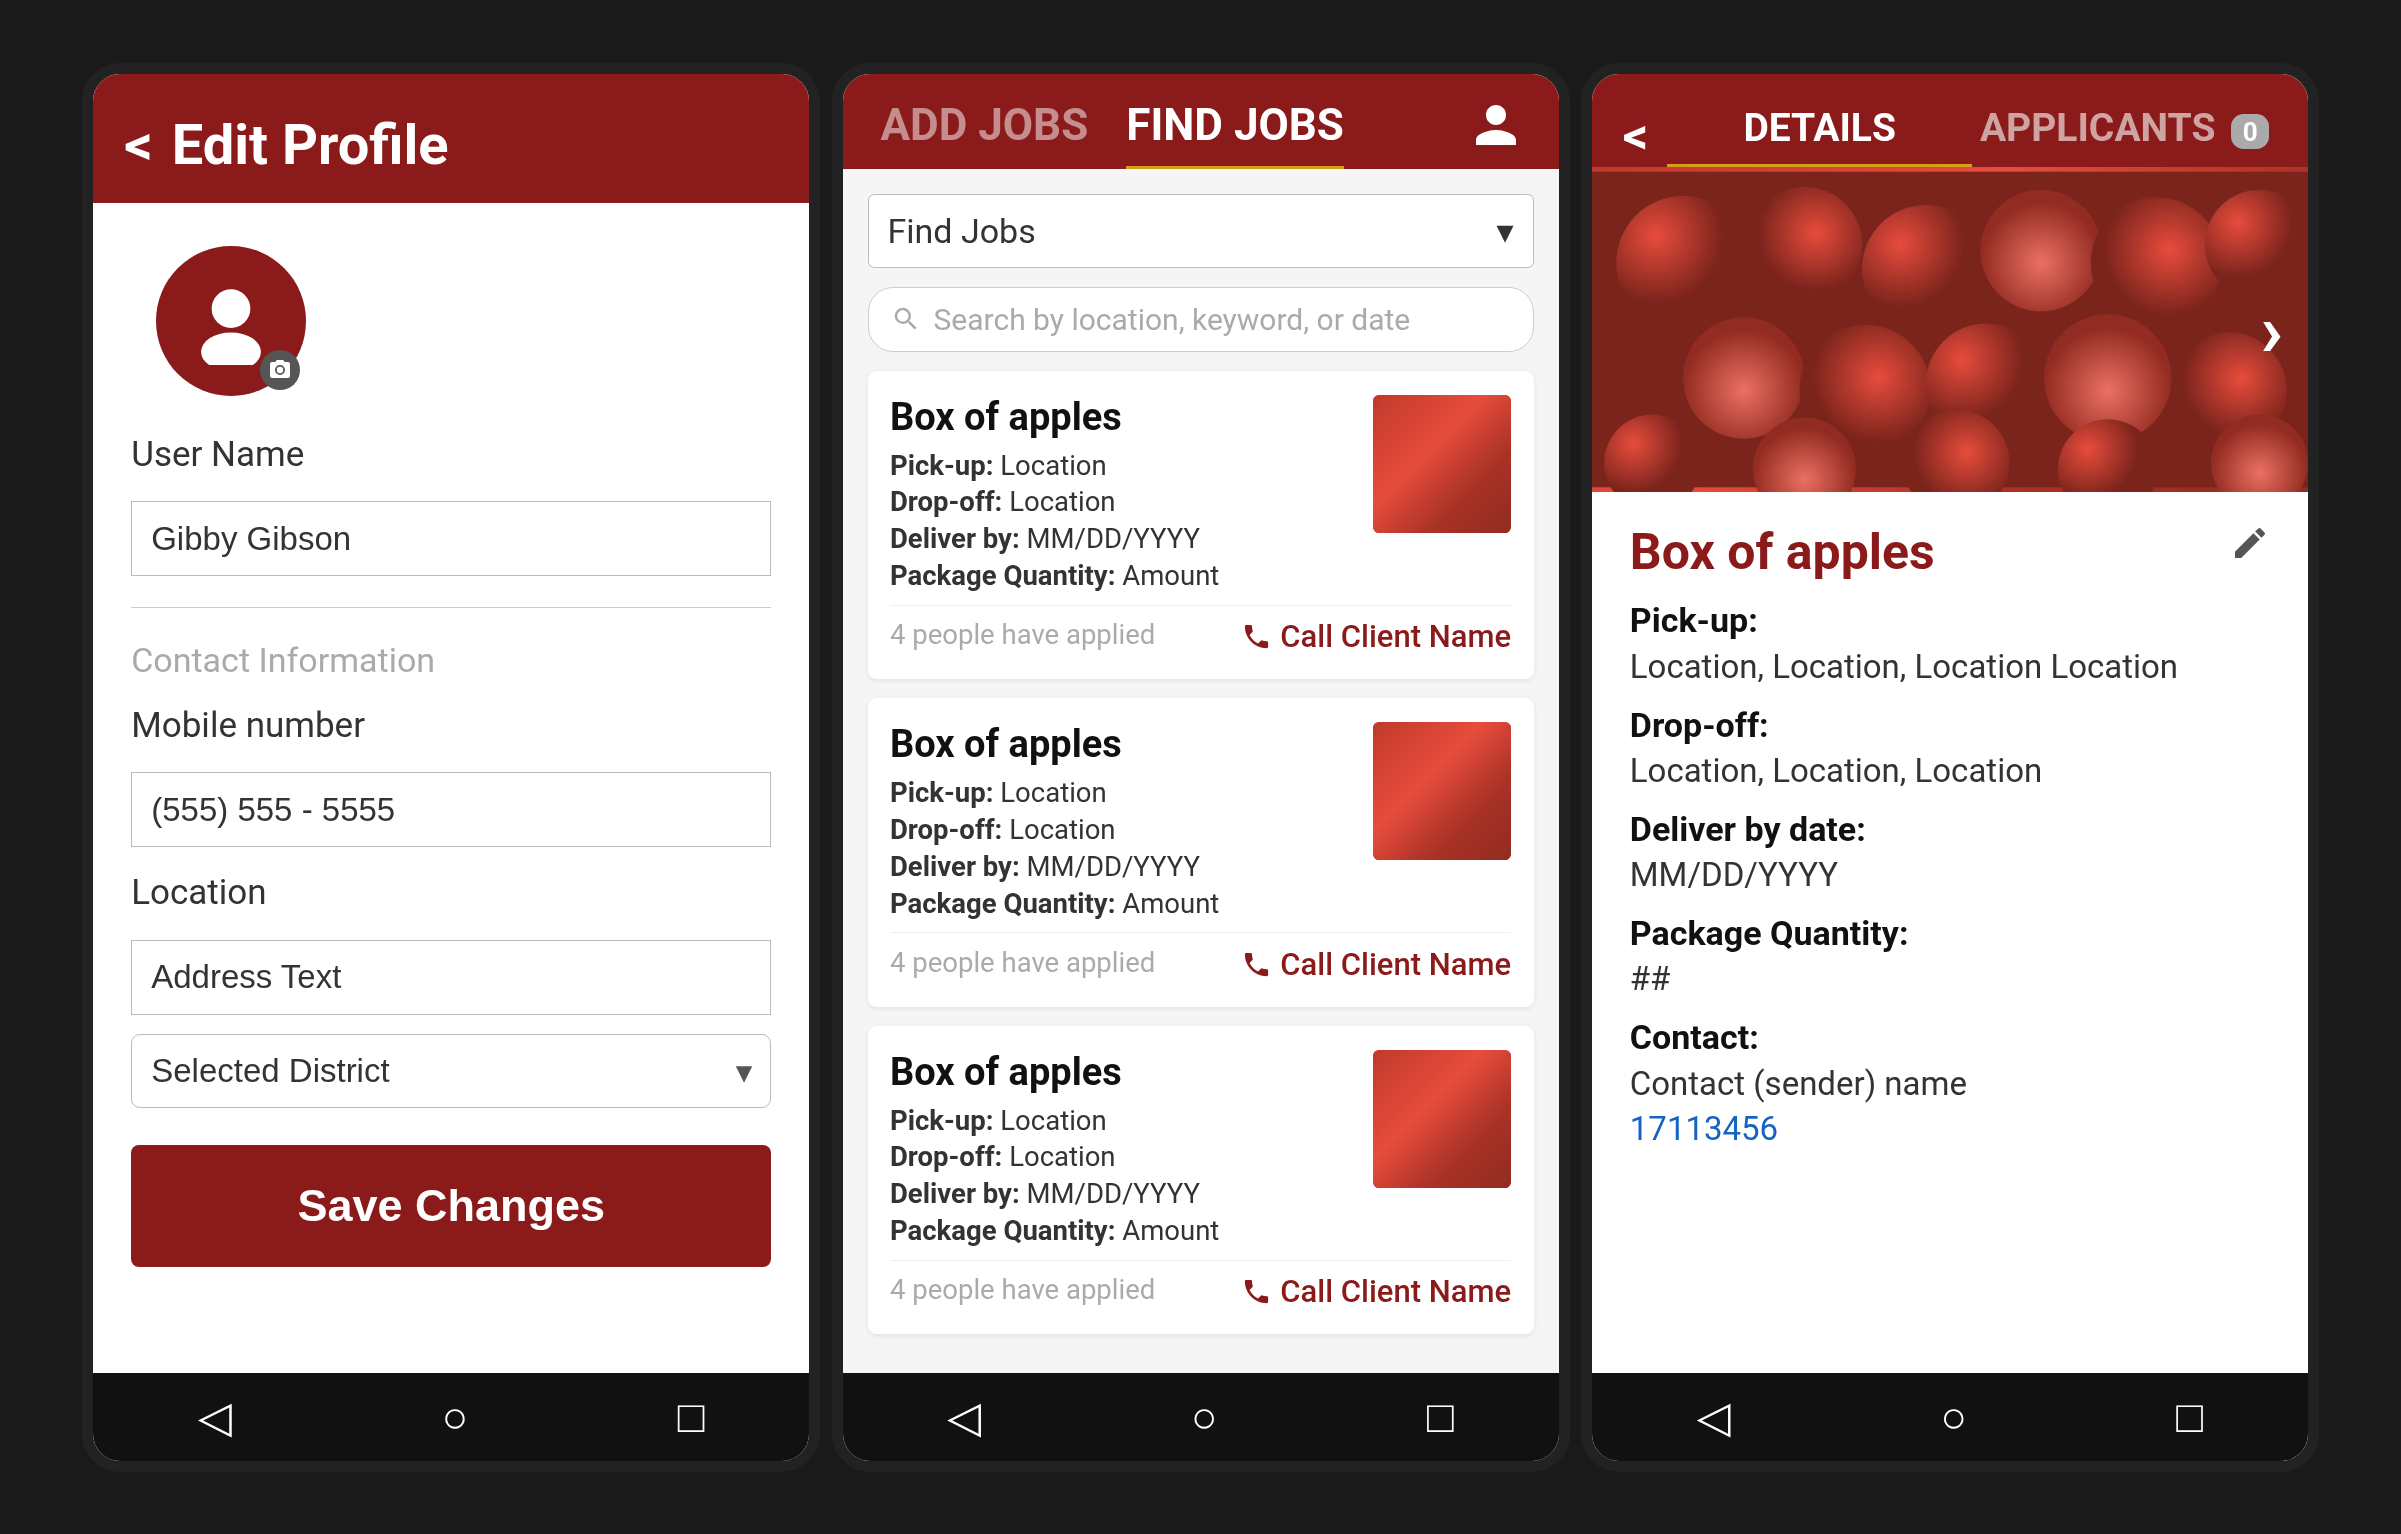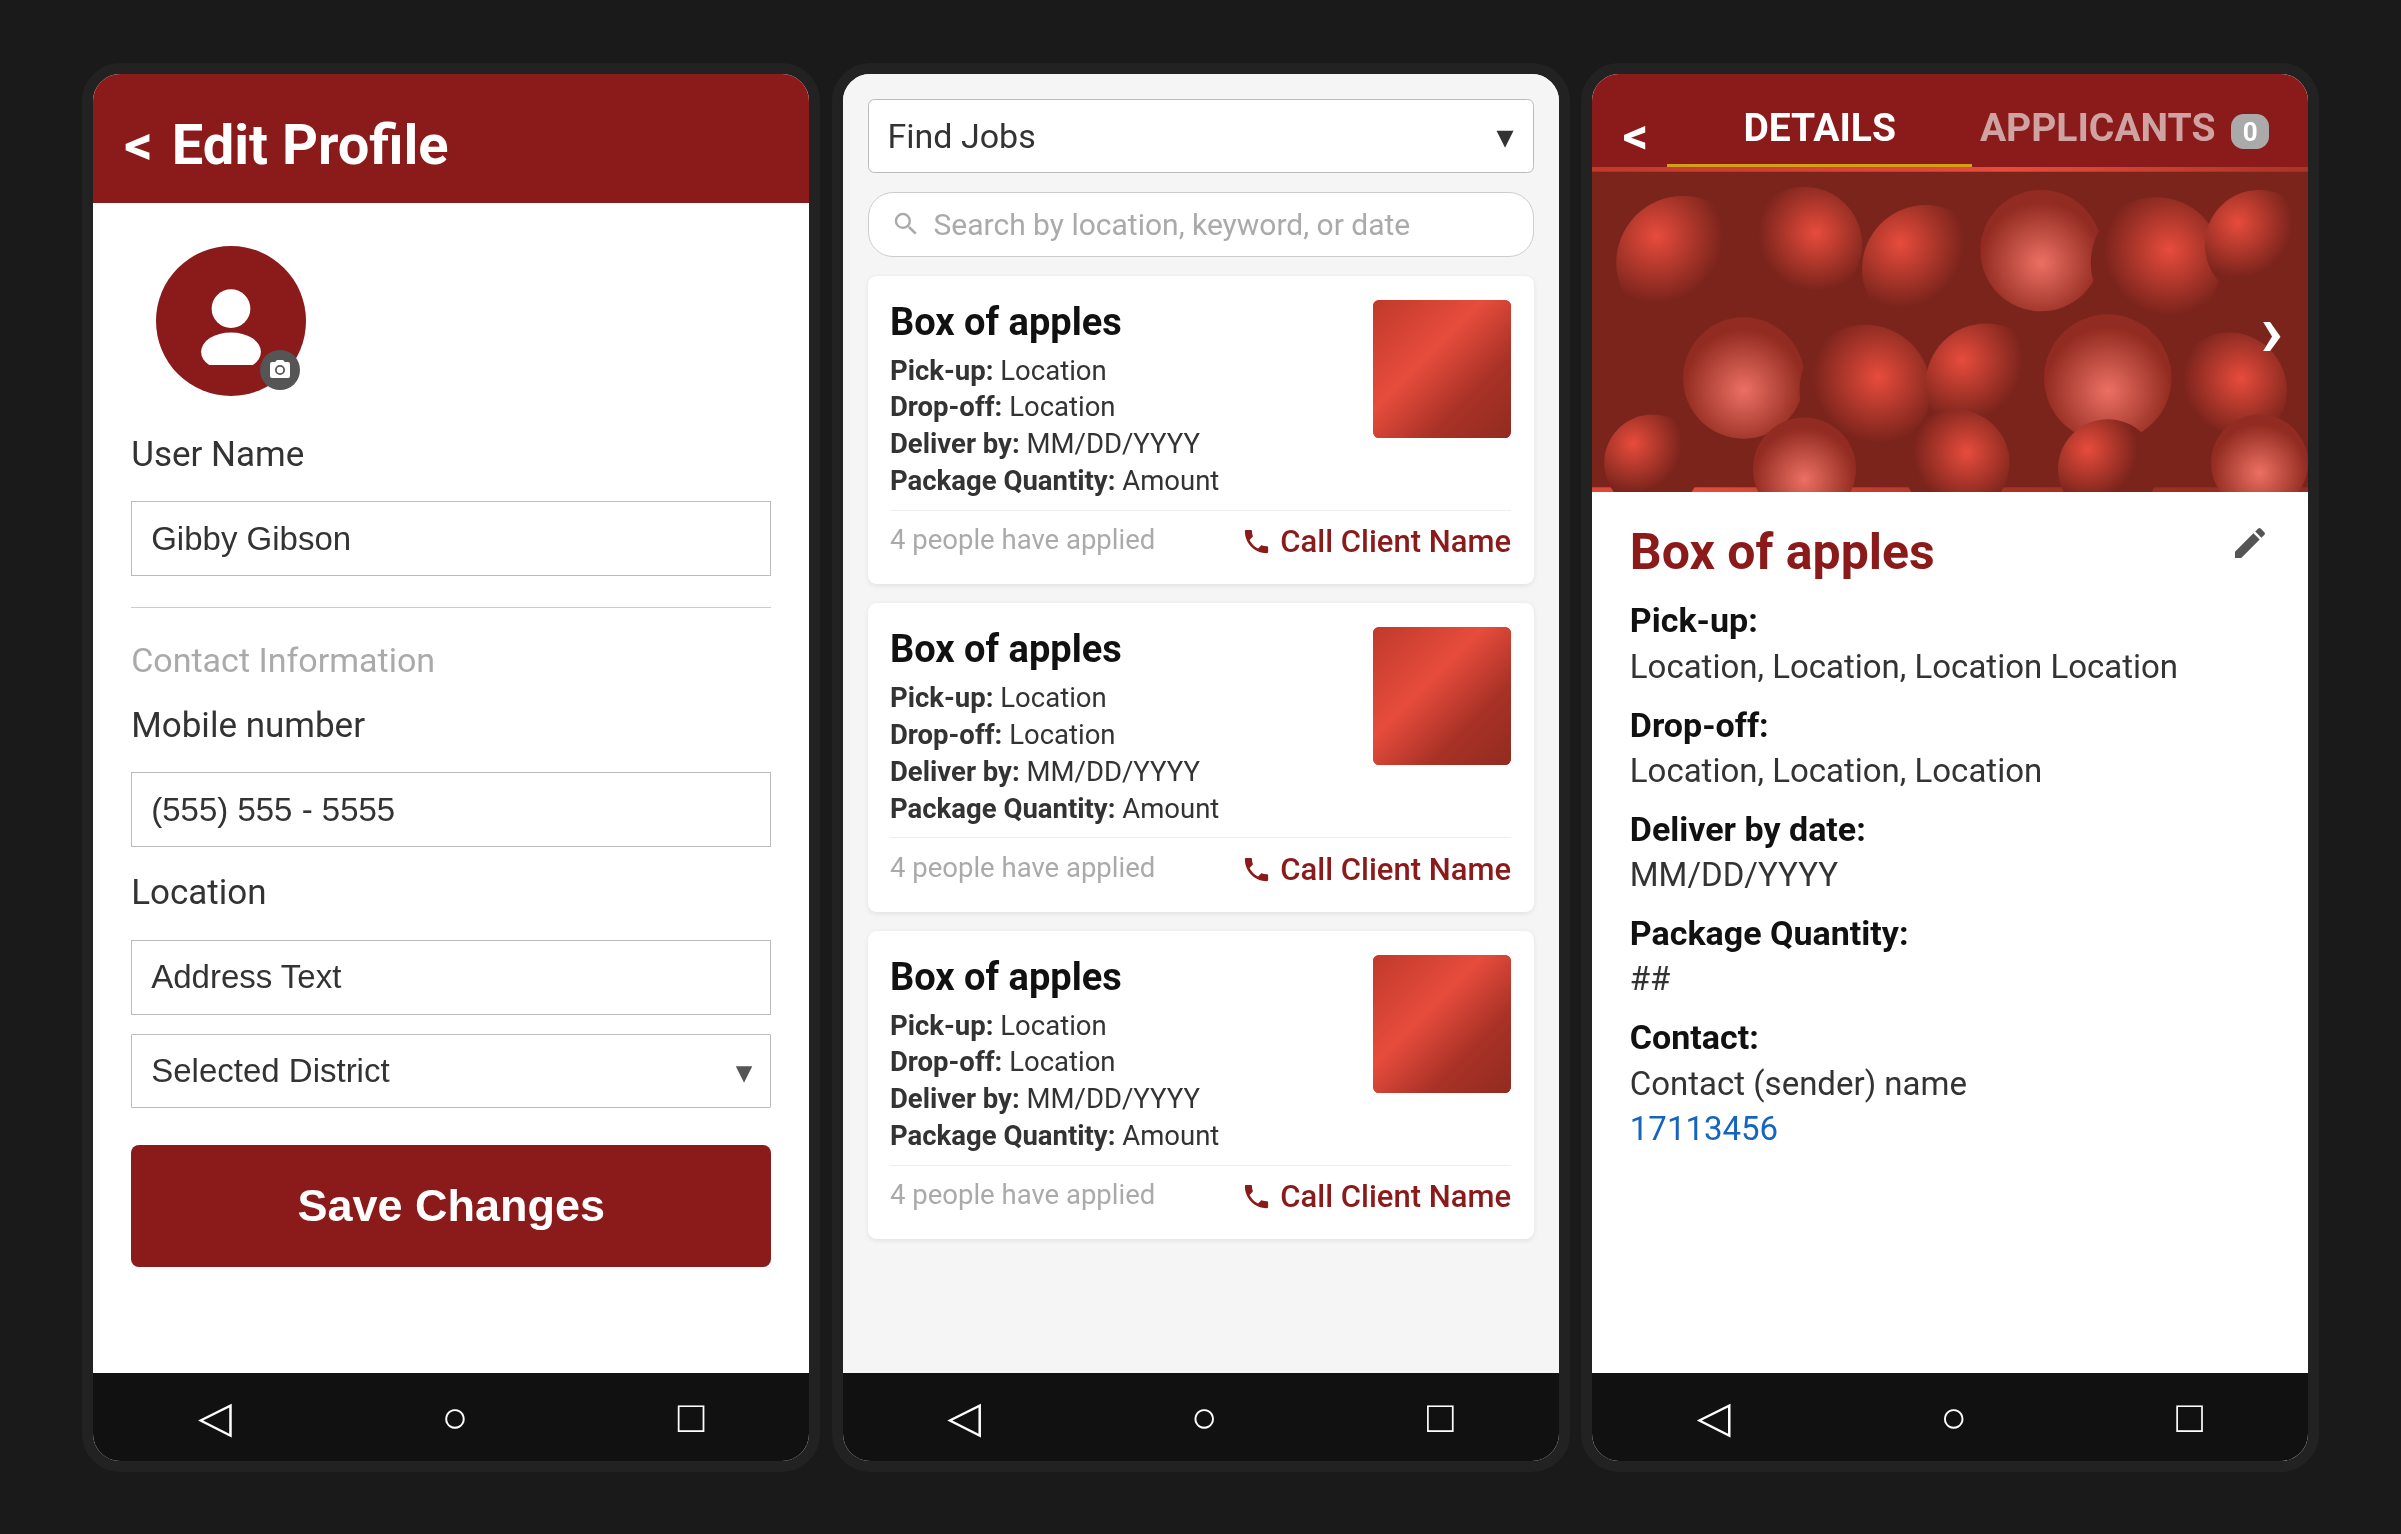--- a/index.html
+++ b/index.html
@@ -128,21 +128,21 @@
     .section-label {
       font-size: 34px;
       color: #aaa;
       margin-bottom: 6.3px;
     }
     .select-wrap {
       position: relative;
     }
     .field-select {
       border: 0.9px solid #bbb;
-      border-radius: 1px;
+      border-radius: 9px;
       padding: 17.5px 19px;
       font-size: 33px;
       color: #333;
       width: 100%;
       appearance: none;
       background: white;
       outline: none;
     }
     .select-arrow {
       position: absolute;
@@ -487,20 +487,31 @@
     </div>
 
     <div class="bottom-nav">
       <span class="nav-icon">◁</span>
       <span class="nav-icon">○</span>
       <span class="nav-icon">□</span>
     </div>
   </div>
 
   <div class="phone">
+    <div class="phone2-header">
+      <div class="tab-row">
+        <div class="tab-item">ADD JOBS</div>
+        <div class="tab-item active">FIND JOBS</div>
+      </div>
+      <div class="phone2-header-right">
+        <svg width="50" height="50" viewBox="0 0 24 24" fill="white">
+          <path d="M12 12c2.7 0 4.8-2.1 4.8-4.8S14.7 2.4 12 2.4 7.2 4.5 7.2 7.2 9.3 12 12 12zm0 2.4c-3.2 0-9.6 1.6-9.6 4.8v2.4h19.2v-2.4c0-3.2-6.4-4.8-9.6-4.8z"></path>
+        </svg>
+      </div>
+    </div>
 
     <div class="phone2-body">
 
       <div class="find-jobs-dropdown">
         <span>Find Jobs</span>
         <span>▾</span>
       </div>
 
       <div class="search-bar">
         <svg width="30" height="30" viewBox="0 0 24 24" fill="#aaa">

